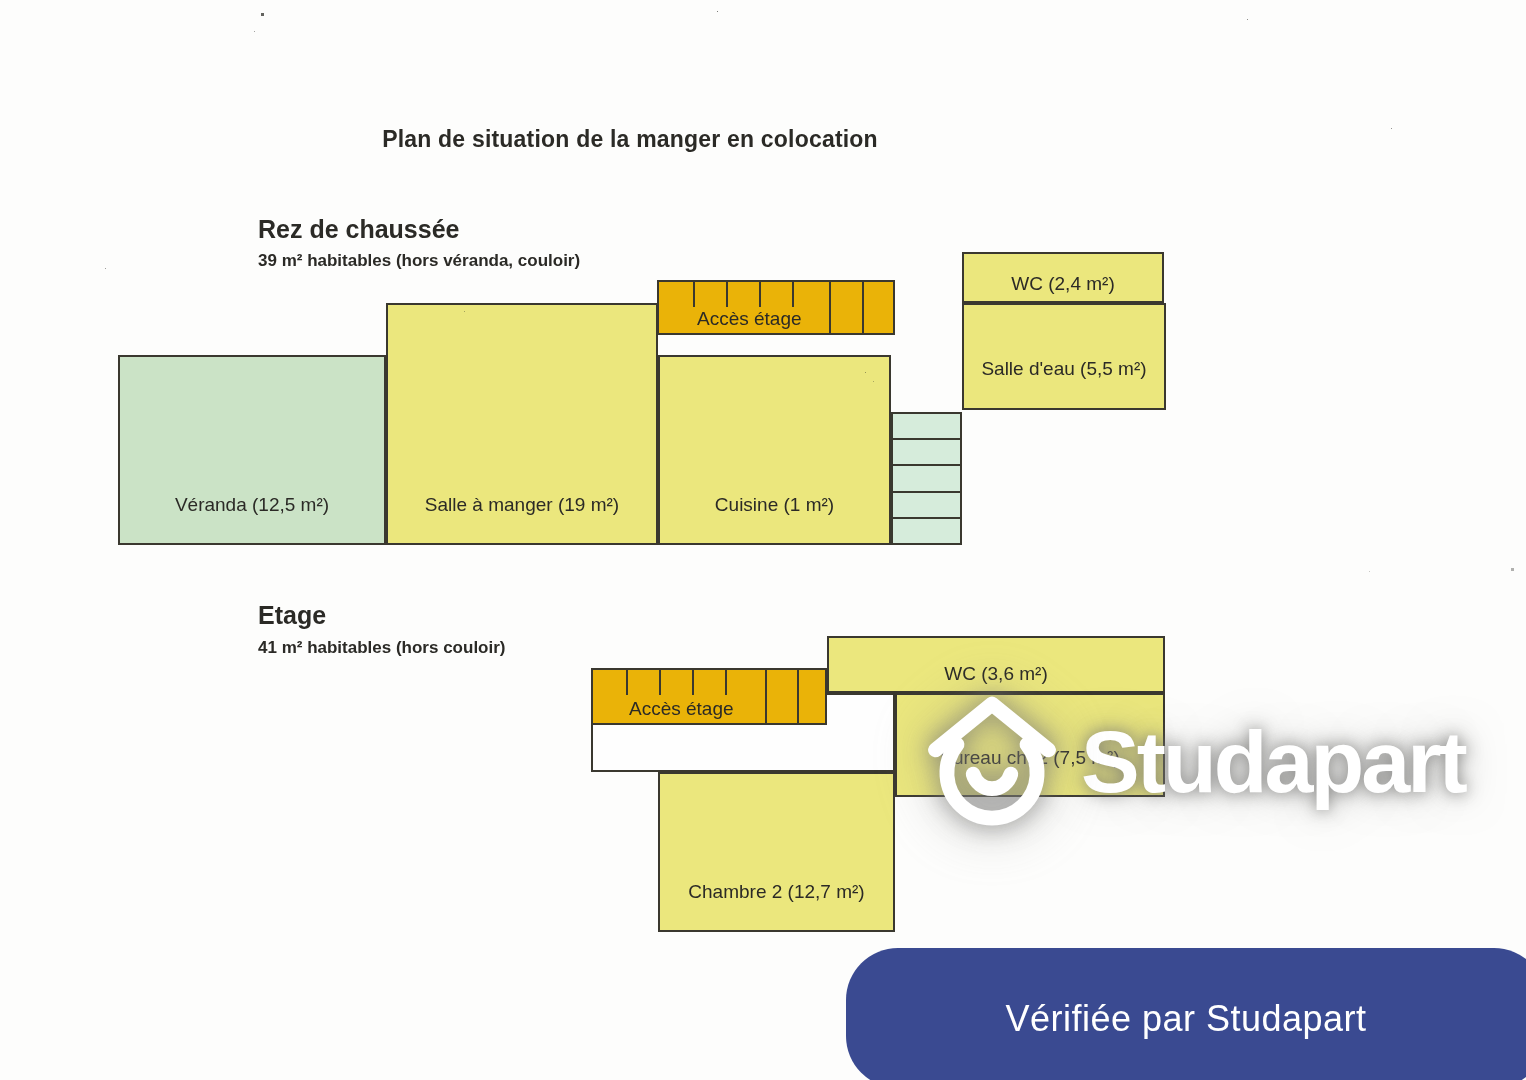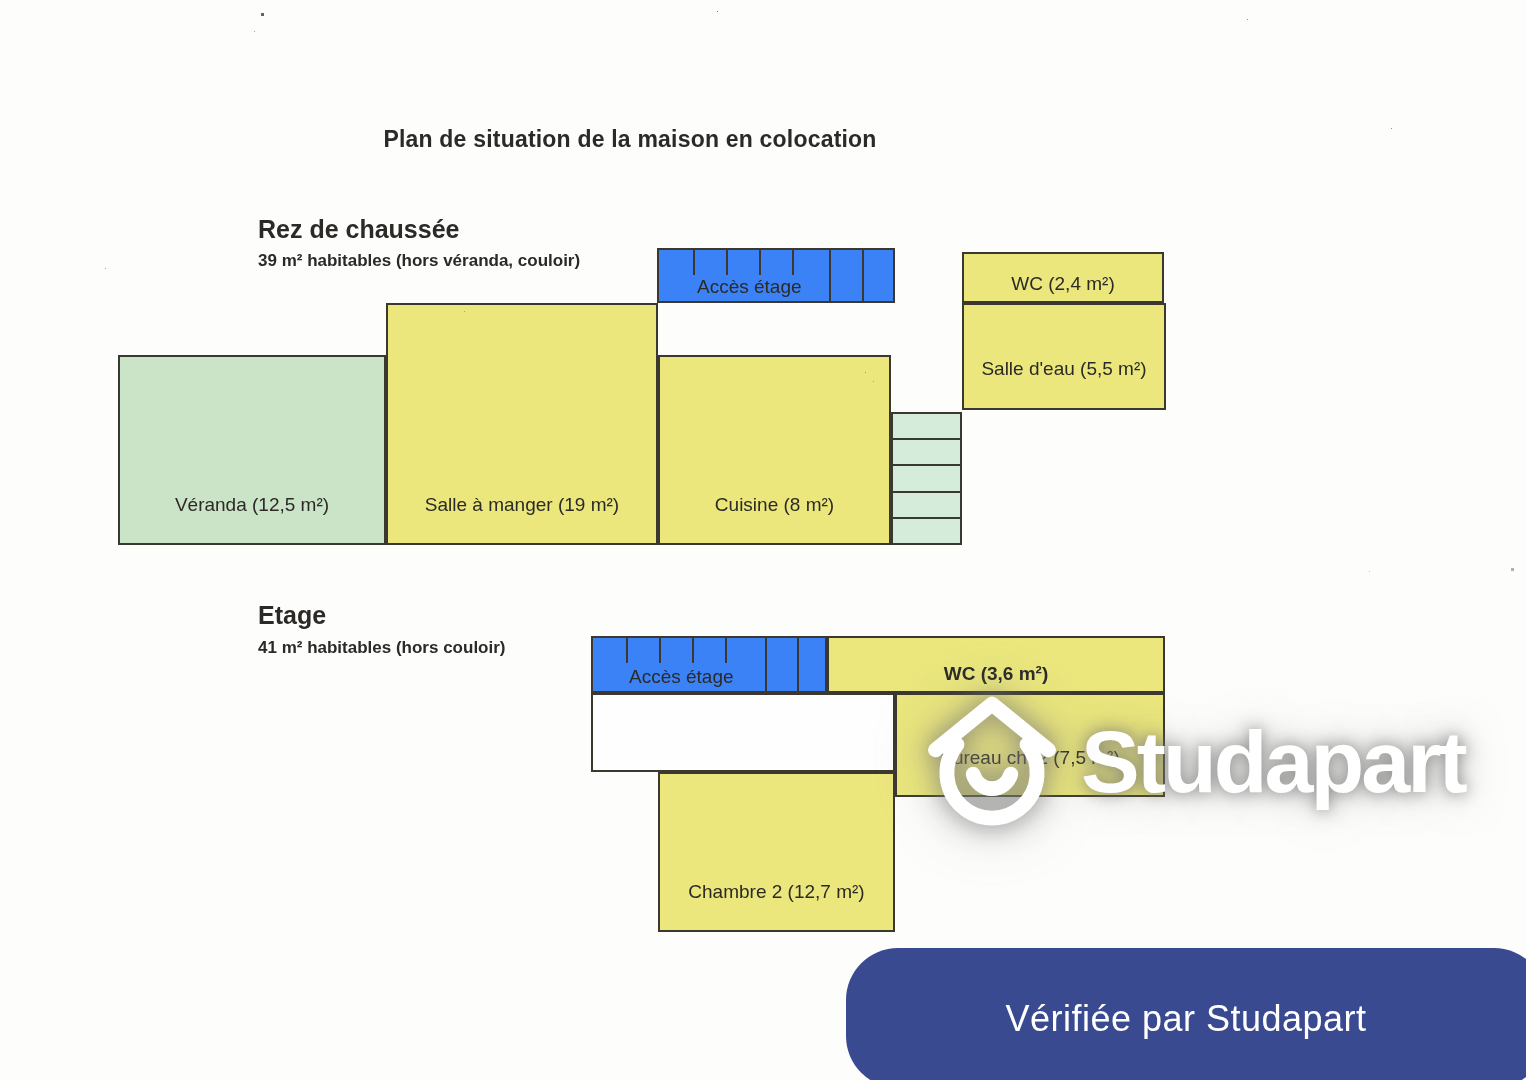--- a/index.html
+++ b/index.html
@@ -19,21 +19,21 @@
     position:absolute;box-sizing:border-box;border:2px solid var(--plan-outline,#3a382f);
     display:flex;align-items:flex-end;justify-content:center;
     font-size:19px;line-height:1.2;white-space:nowrap;
   }
   .room.yellow{background:var(--room-yellow,#ebe77d);}
   .room.green{background:var(--veranda-green,#cbe3c6);}
   .room.white{background:#fefefe;}
   .room.bottom-label{padding-bottom:26px;}
   .room.center{align-items:center;padding-bottom:0;}
 
-  .stairs{background:#3b82f6;}
+  .stairs{background:#eab308;margin-top:32px;}
   .tick{position:absolute;top:0;width:2px;background:var(--plan-outline,#3a382f);}
   .tick.short{height:25px;}
   .tick.full{height:100%;}
   .stairs-label{position:absolute;left:38px;bottom:2px;font-size:19px;}
 
   .stair-strip{
     position:absolute;box-sizing:border-box;border:2px solid var(--plan-outline,#3a382f);
     display:flex;flex-direction:column;
   }
   .stair-strip .step{
@@ -91,35 +91,35 @@
       1368px 570px 0 -1px rgba(120,120,115,.4);
   }
 </style>
 </head>
 <body>
 
 <div class="canvas">
 
   <div class="specks"></div>
 
-  <div class="page-title">Plan de situation de la maison en colocation</div>
+  <div class="page-title">Plan de situation de la manger en colocation</div>
 
   <div class="floor-heading" style="left:258px;top:216px;">Rez de chaussée</div>
   <div class="floor-subtitle" style="left:258px;top:252px;">39 m² habitables (hors véranda, couloir)</div>
 
   <div class="room green bottom-label" style="left:118px;top:355px;width:268px;height:190px;">
     <span>Véranda (12,5 m²)</span>
   </div>
 
   <div class="room yellow bottom-label" style="left:386px;top:303px;width:272px;height:242px;">
     <span>Salle à manger (19 m²)</span>
   </div>
 
   <div class="room yellow bottom-label" style="left:658px;top:355px;width:233px;height:190px;">
-    <span>Cuisine (8 m²)</span>
+    <span>Cuisine (1 m²)</span>
   </div>
 
   <div class="room stairs" style="left:657px;top:248px;width:238px;height:55px;">
     <i class="tick short" style="left:34px"></i>
     <i class="tick short" style="left:67px"></i>
     <i class="tick short" style="left:100px"></i>
     <i class="tick short" style="left:133px"></i>
     <i class="tick full" style="left:170px"></i>
     <i class="tick full" style="left:203px"></i>
     <span class="stairs-label">Accès étage</span>
@@ -158,21 +158,21 @@
   <div class="room stairs" style="left:591px;top:636px;width:236px;height:57px;">
     <i class="tick short" style="left:33px"></i>
     <i class="tick short" style="left:66px"></i>
     <i class="tick short" style="left:99px"></i>
     <i class="tick short" style="left:132px"></i>
     <i class="tick full" style="left:172px"></i>
     <i class="tick full" style="left:204px"></i>
     <span class="stairs-label" style="left:36px;">Accès étage</span>
   </div>
 
-  <div class="room yellow center" style="left:827px;top:636px;width:338px;height:57px;padding-top:20px;font-weight:bold;">
+  <div class="room yellow center" style="left:827px;top:636px;width:338px;height:57px;padding-top:20px;">
     <span>WC (3,6 m²)</span>
   </div>
 
   <div class="watermark">
     <svg class="wm-house" width="140" height="140" viewBox="-2 -2 104 104">
       <g fill="none" stroke="#ffffff" stroke-width="11" stroke-linecap="round" stroke-linejoin="round">
         <path d="M24 37 A 33.5 33.5 0 1 0 76 37"></path>
         <path d="M8 41 L50 7 L92 41"></path>
         <path d="M36 59 A 14.5 14.5 0 0 0 64 59"></path>
       </g>

